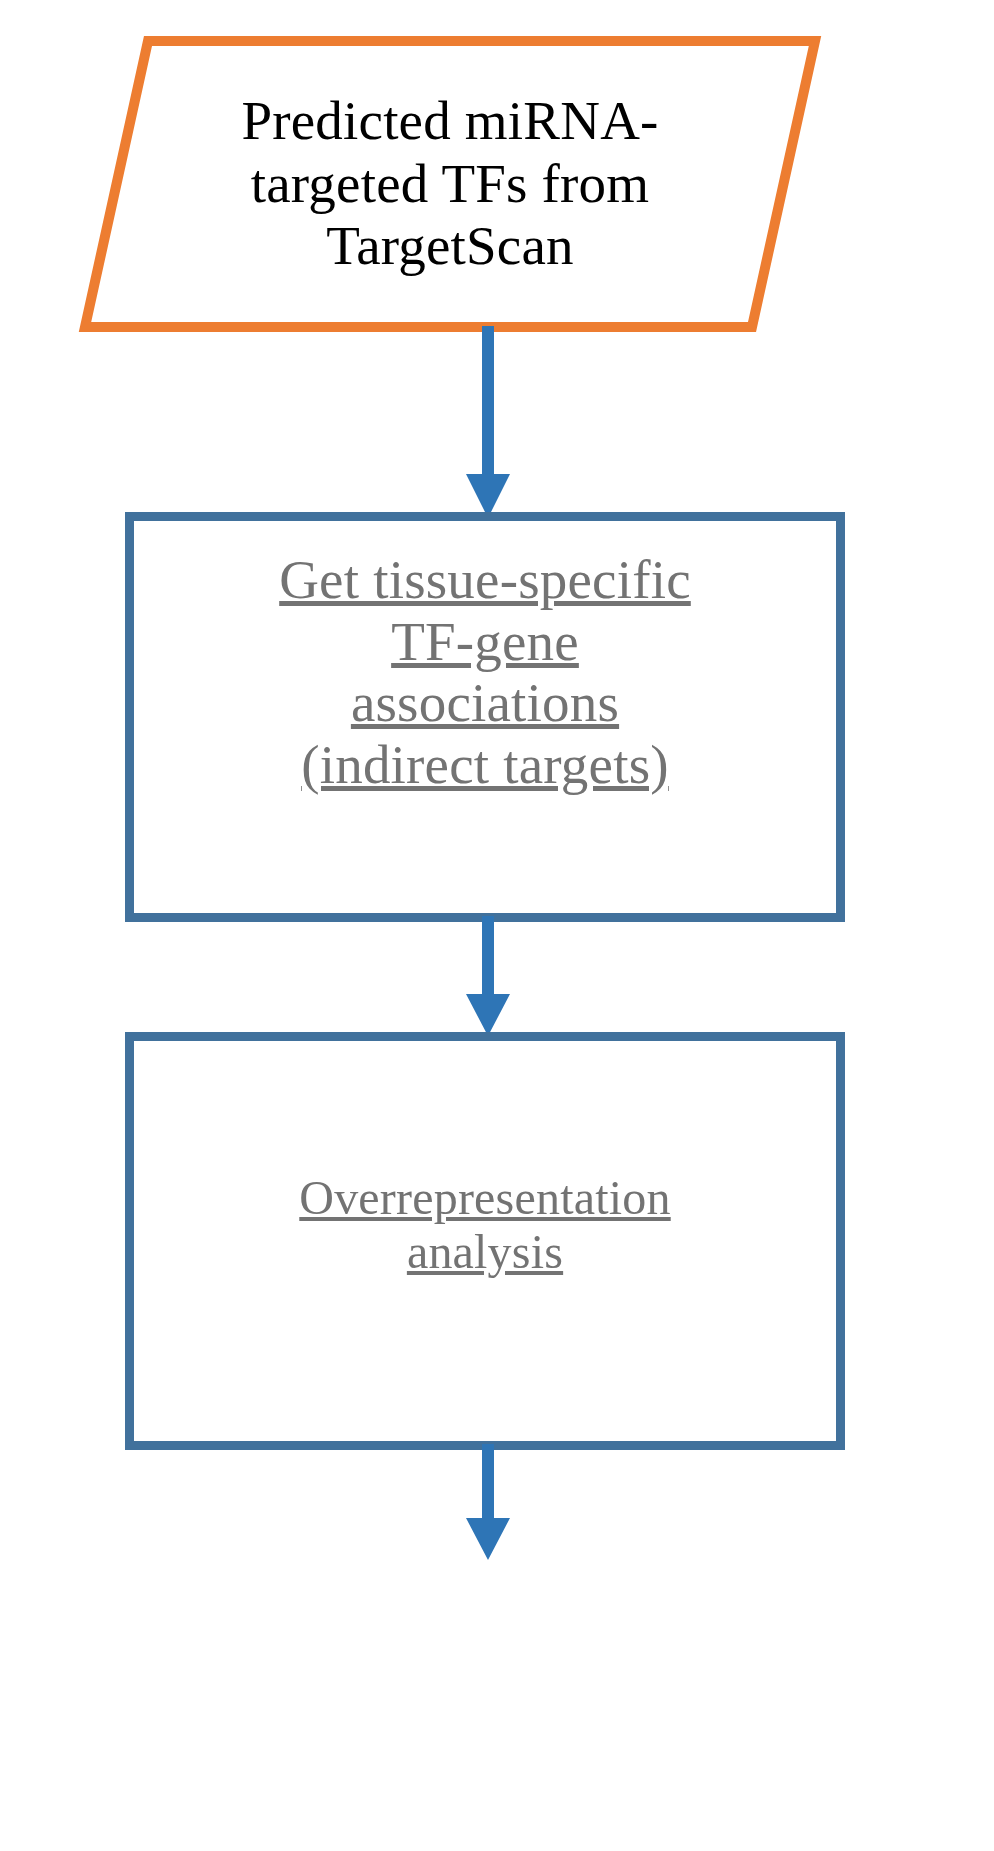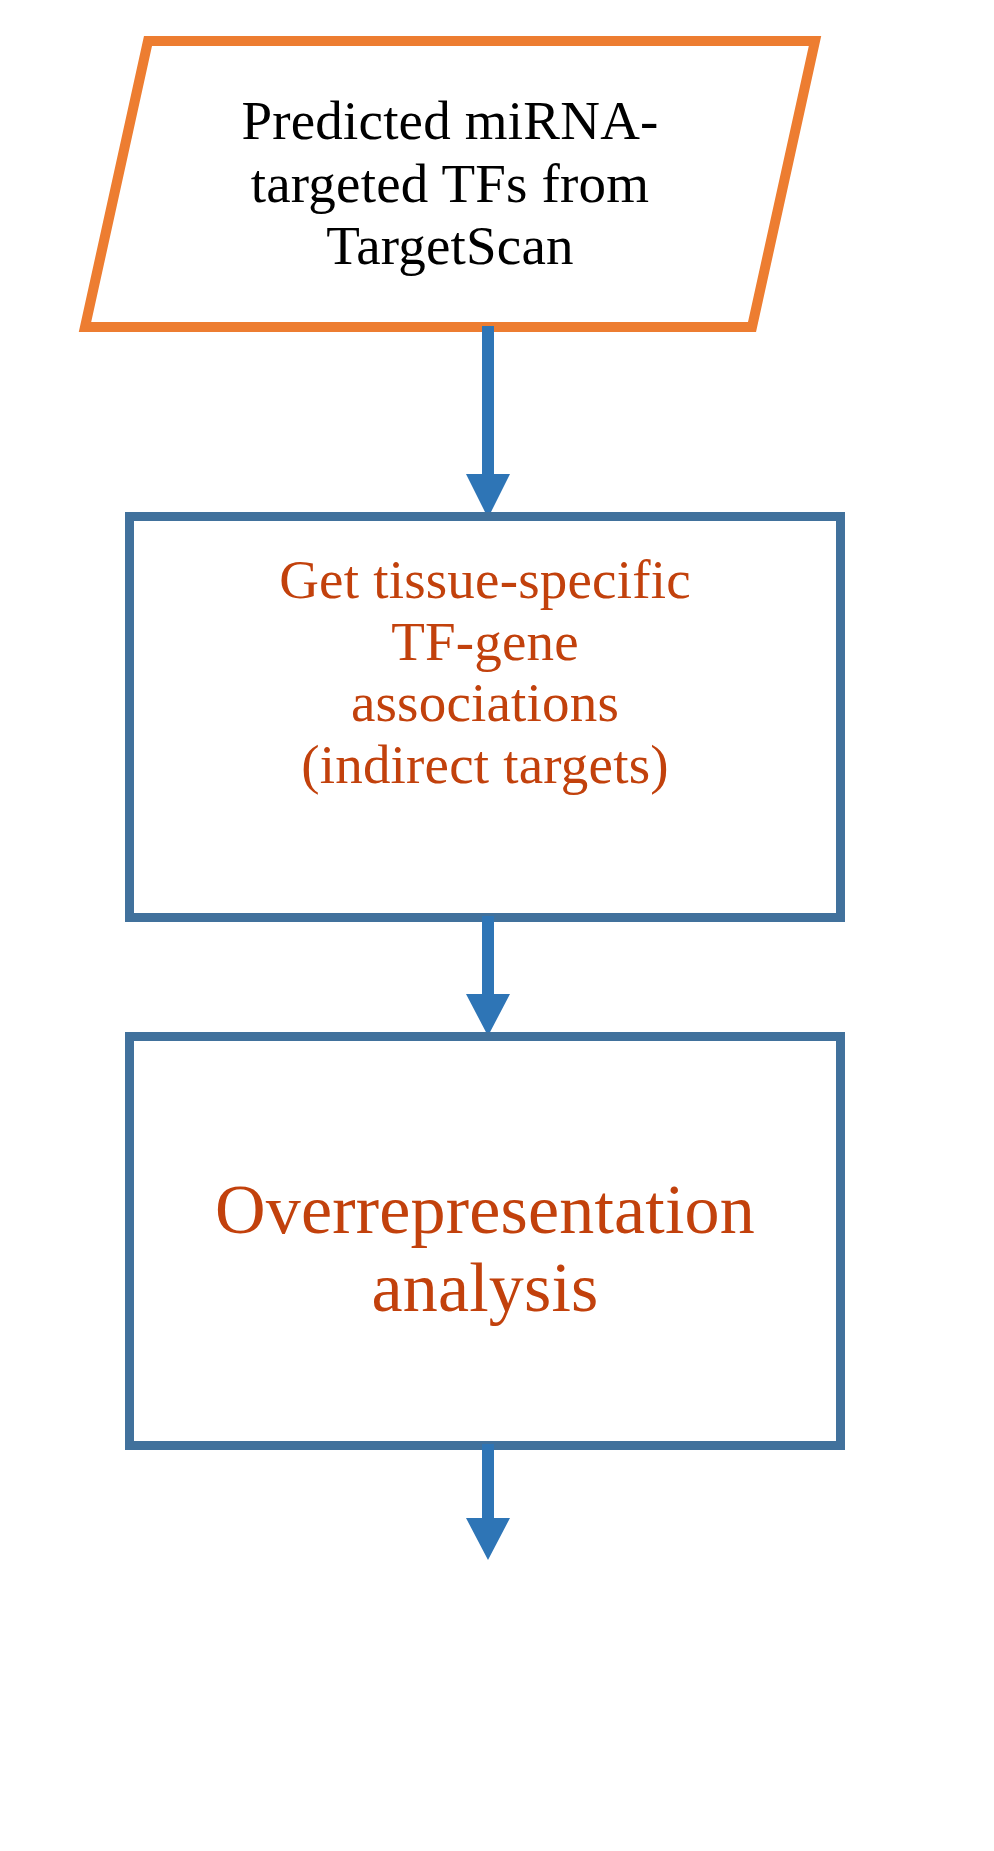--- a/index.html
+++ b/index.html
@@ -60,24 +60,25 @@
   .proc {
     position: absolute;
     background: #ffffff;
     box-sizing: border-box;
   }
   .proc-label {
     position: absolute;
     left: 0;
     width: 100%;
     text-align: center;
-    color: #c2410c;
+    color: #737373;
     line-height: 1.12;
     white-space: pre-line;
     letter-spacing: 0.2px;
+    text-decoration: underline;
   }
 
   
   .arrow {
     position: absolute;
     overflow: visible;
   }
 
   
   #node-input-parallelogram      { left: 80px;  top: 36px;   width: 740px; height: 296px; }
@@ -89,21 +90,21 @@
   #node-process-associations {
     left: 125px; top: 512px; width: 720px; height: 410px;
     border: 9px solid #41719C;
   }
   #node-process-associations .proc-label { top: 28px; font-size: 55px; }
 
   #node-process-analysis {
     left: 125px; top: 1032px; width: 720px; height: 418px;
     border: 9px solid #41719C;
   }
-  #node-process-analysis .proc-label { top: 130px; font-size: 70px; }
+  #node-process-analysis .proc-label { top: 130px; font-size: 48px; }
 
   #arrow-input-to-associations   { left: 452px; top: 326px;  width: 72px; height: 196px; }
   #arrow-associations-to-analysis{ left: 452px; top: 916px;  width: 72px; height: 124px; }
   #arrow-analysis-to-output      { left: 452px; top: 1444px; width: 72px; height: 120px; }
 </style>
 </head>
 <body>
 
 <div id="flowchart">
 

